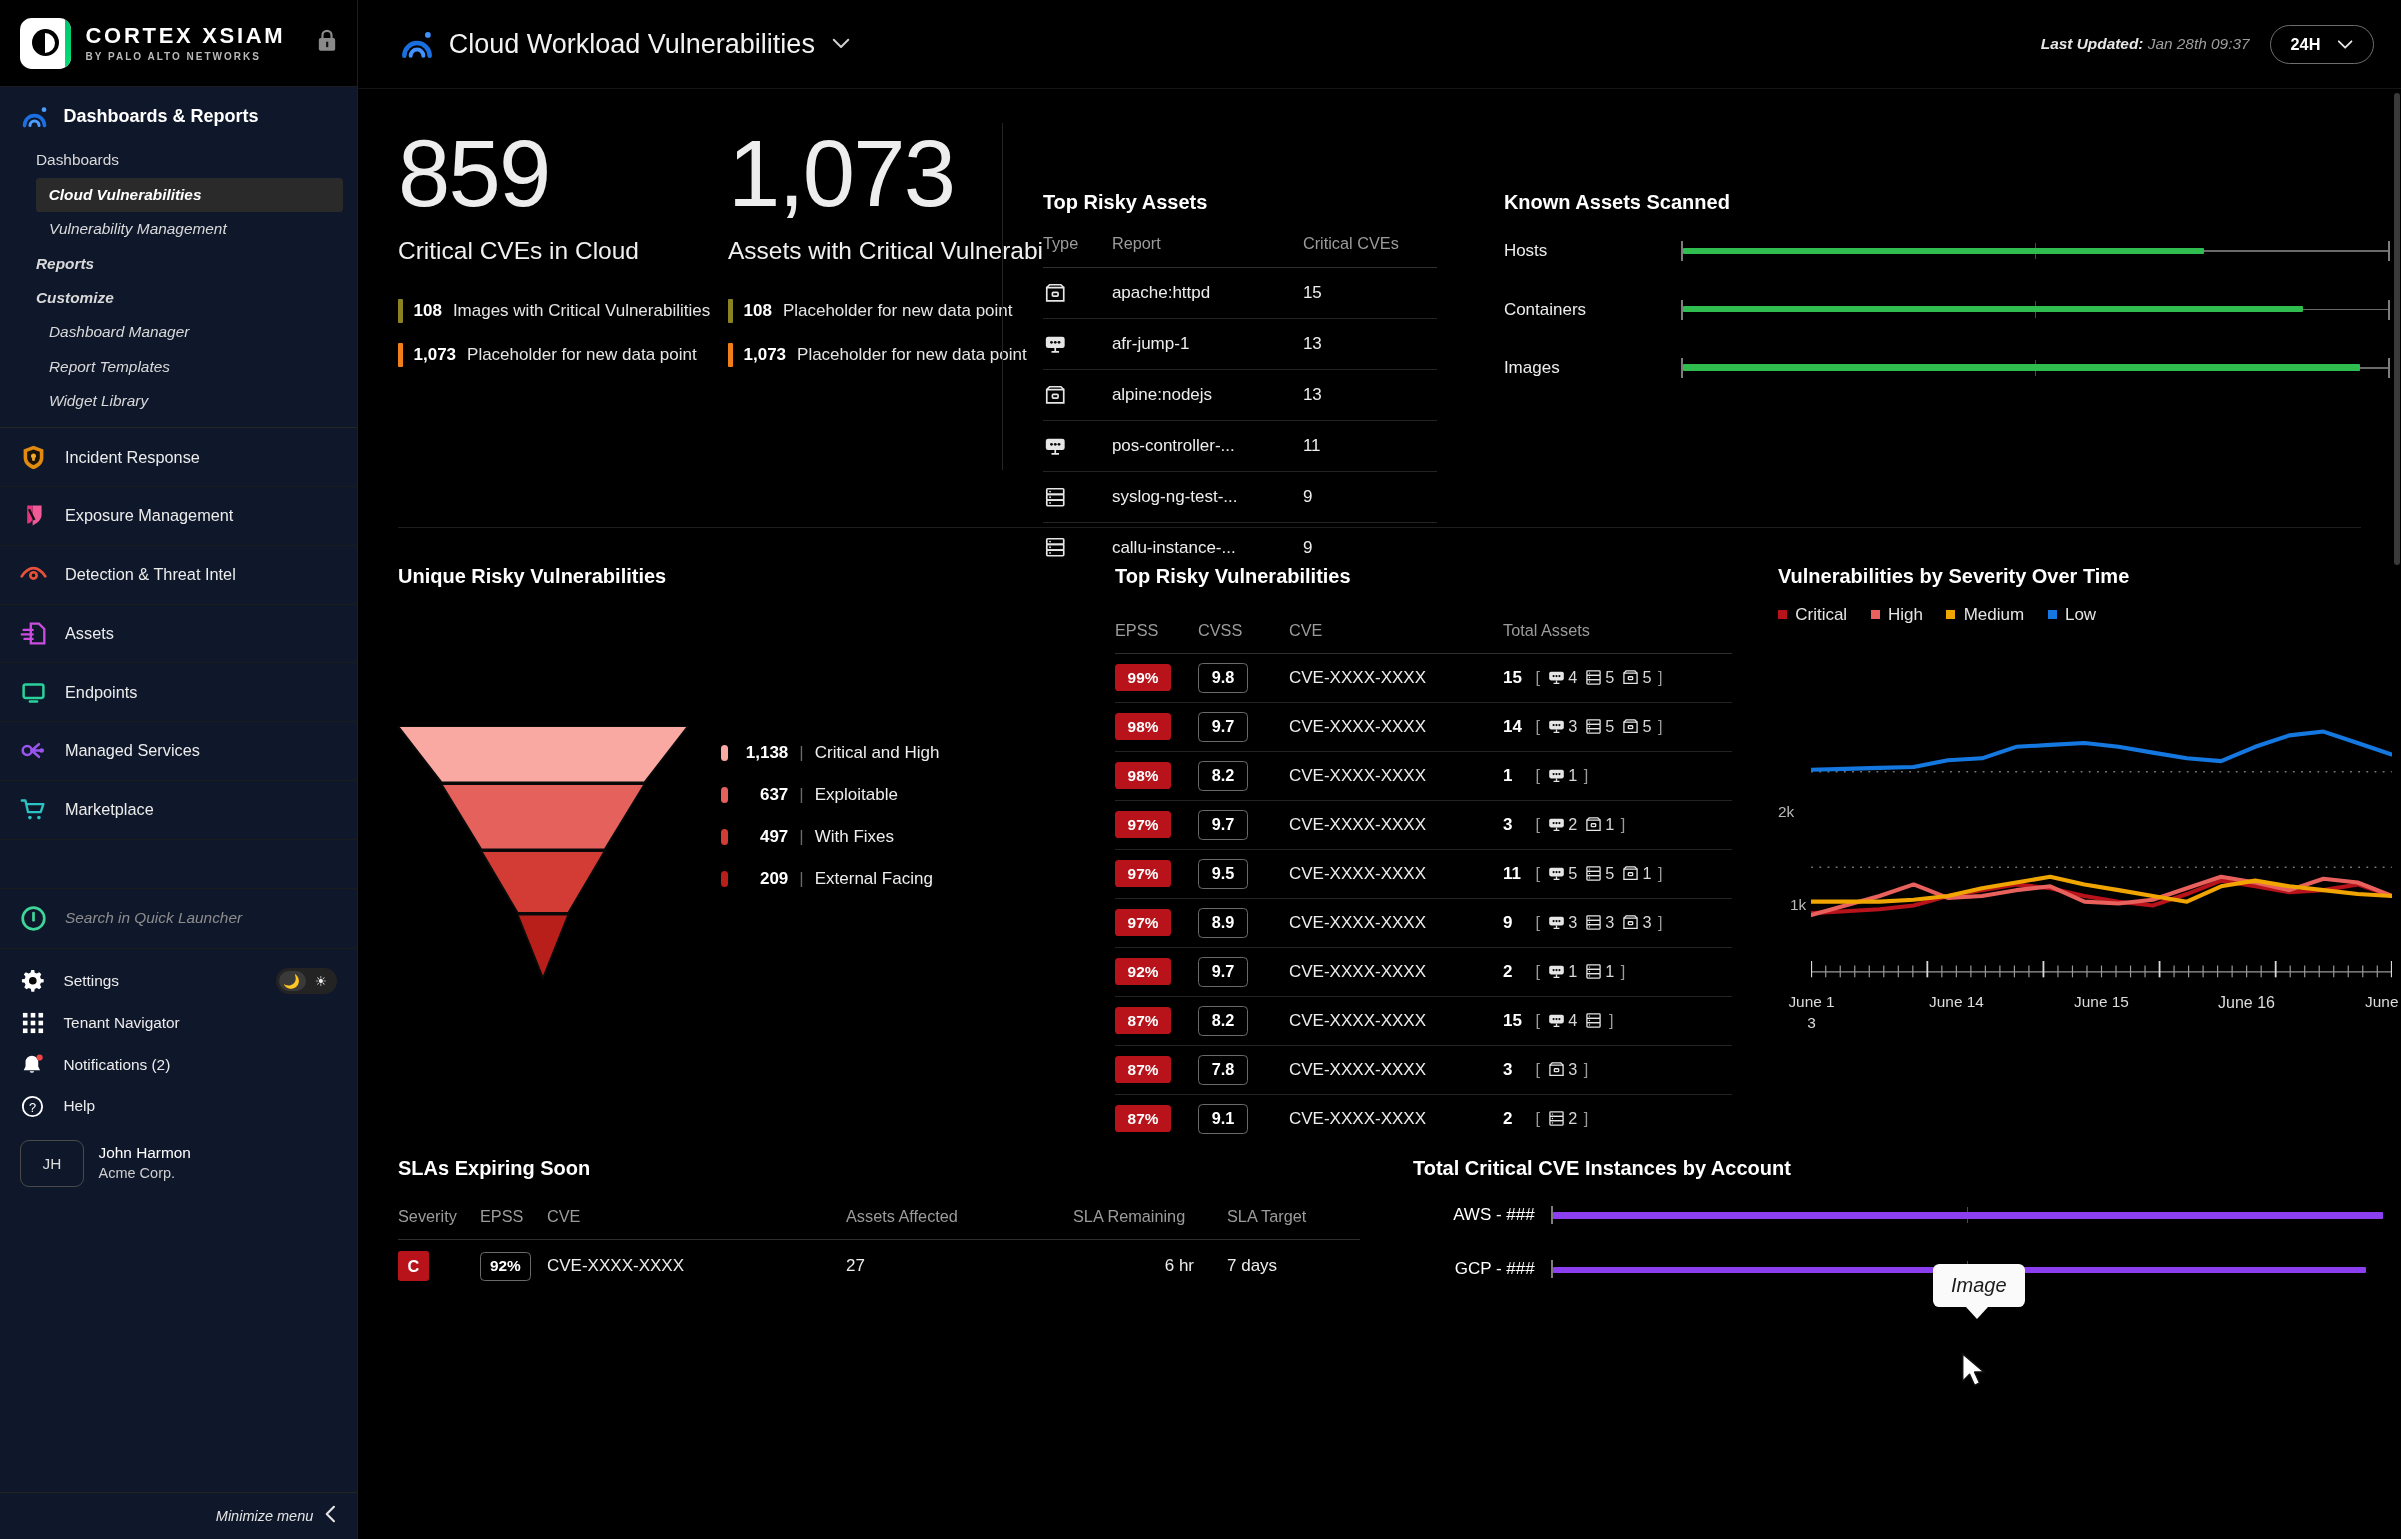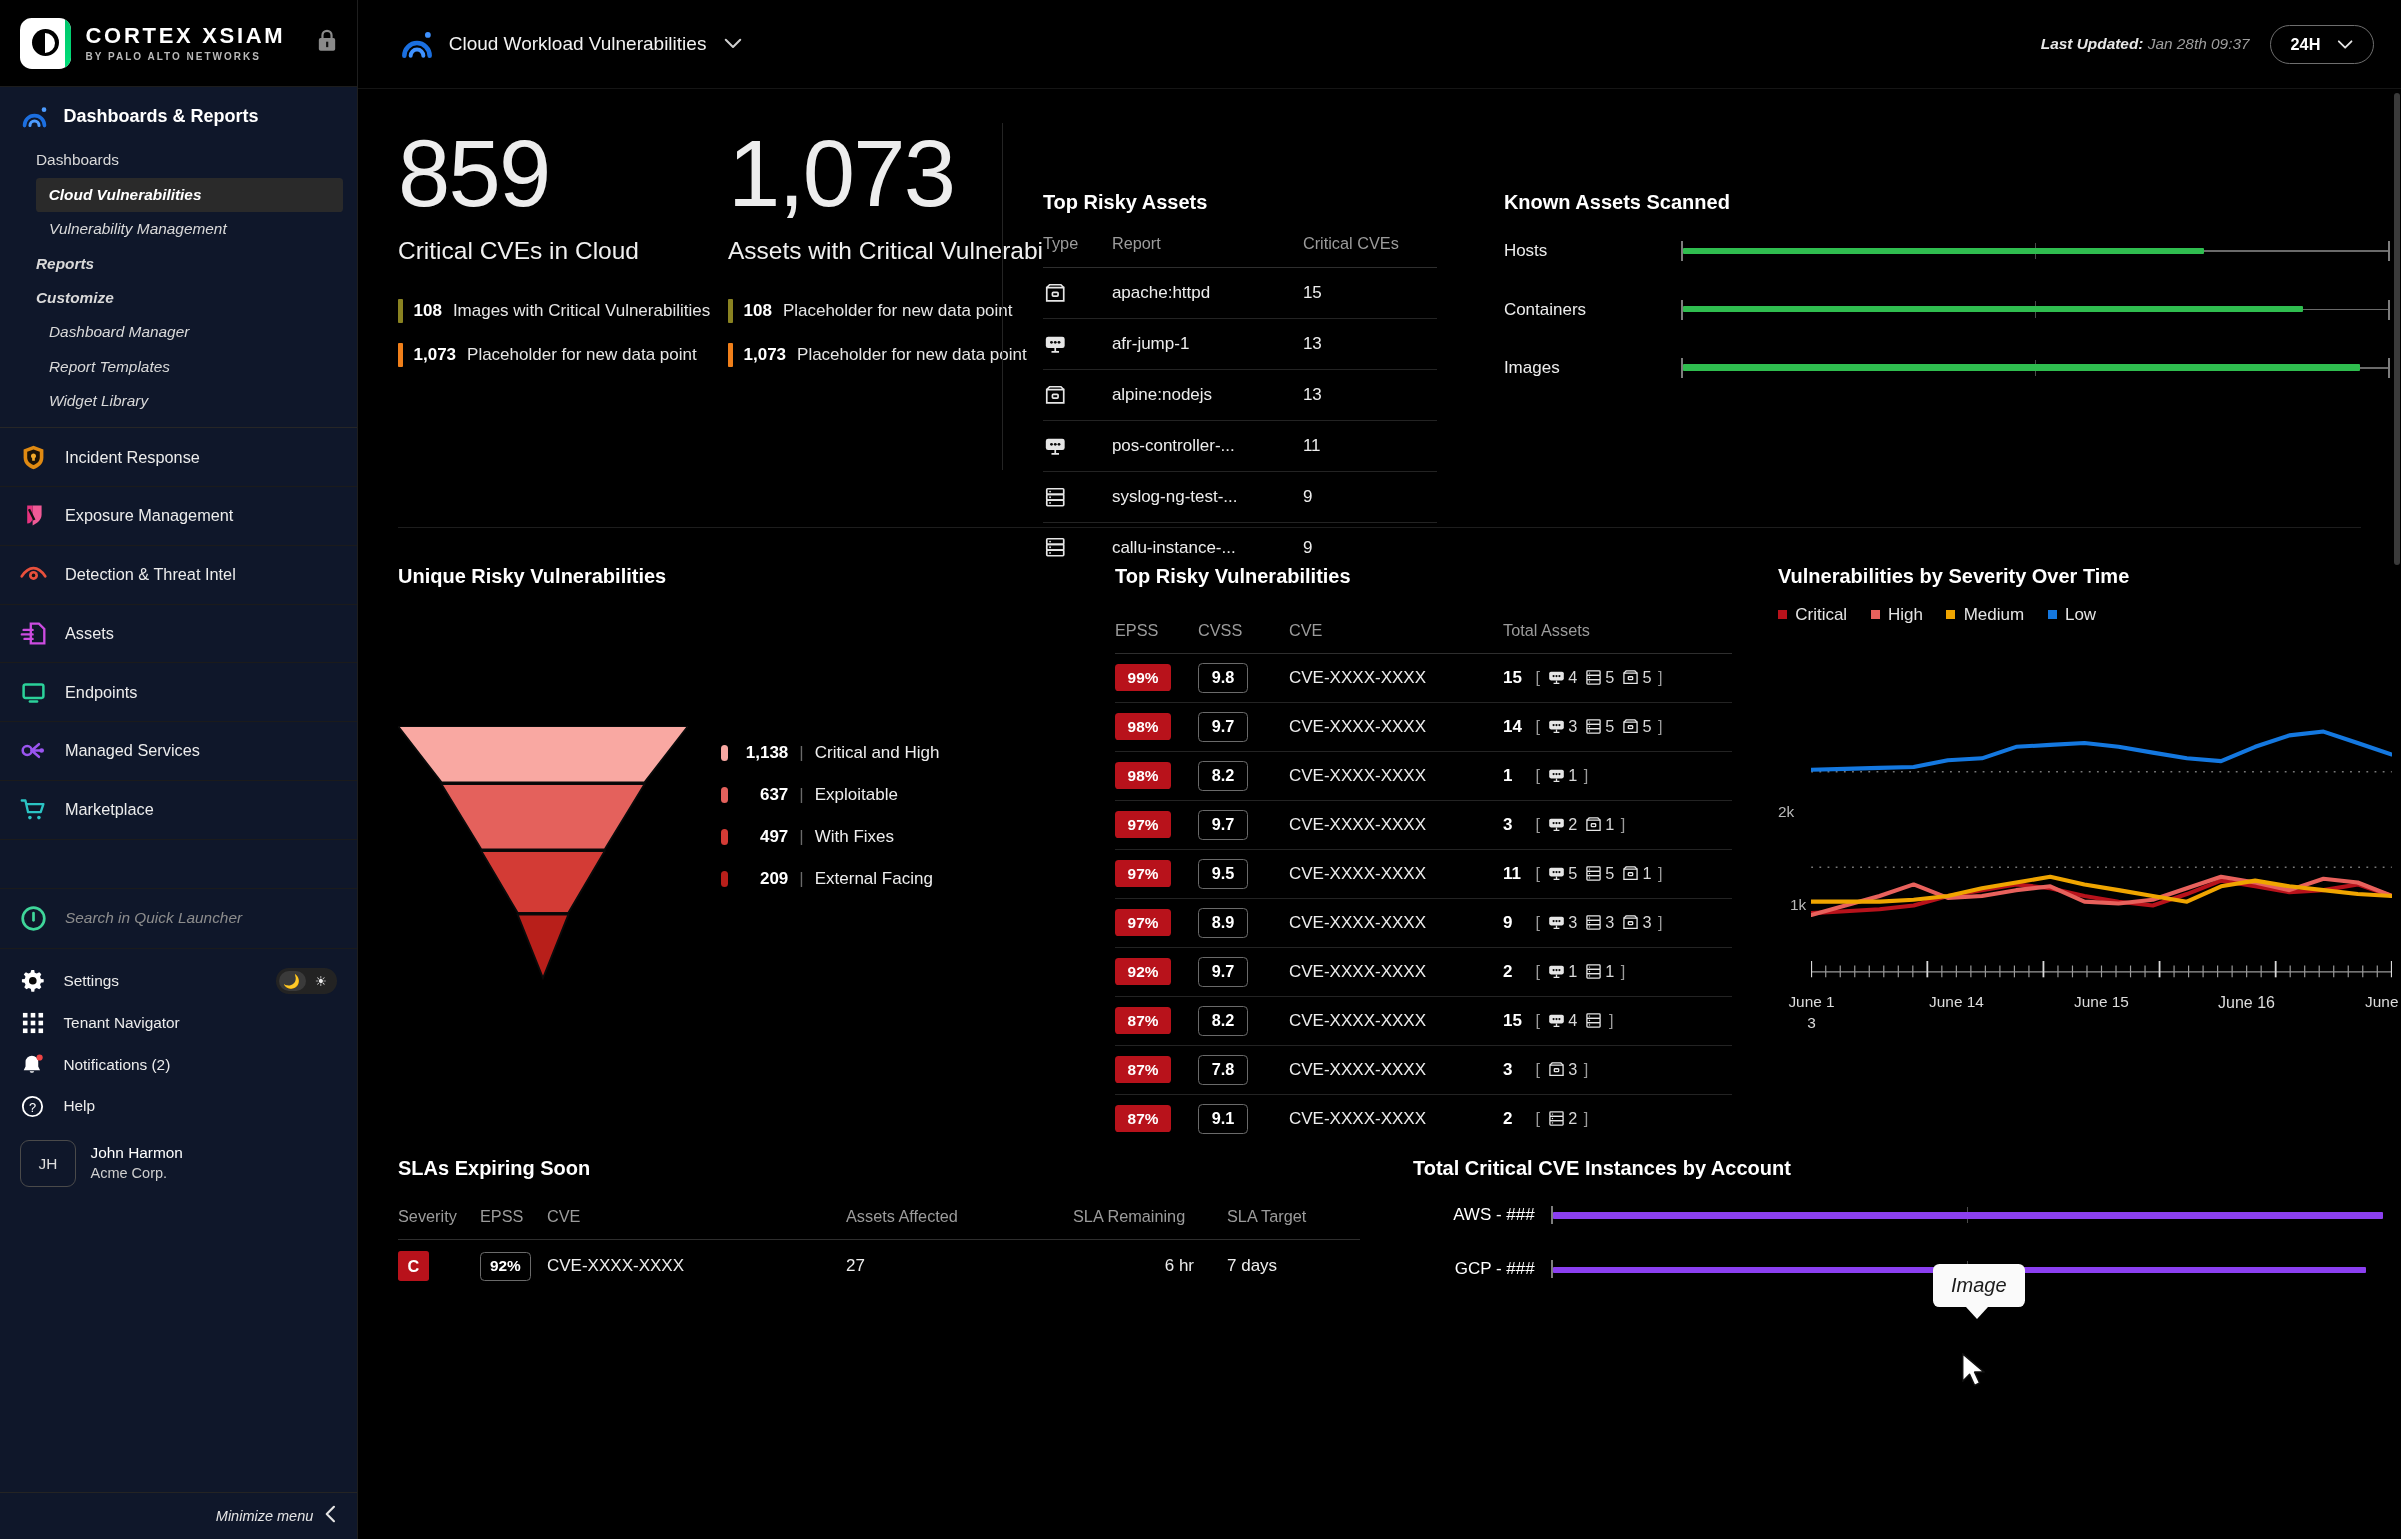--- a/index.html
+++ b/index.html
@@ -92,39 +92,39 @@
     margin-left: auto; display: flex; align-items: center;
     background: #232323; border-radius: 12.7px; height: 25.4px; padding: 0 2.7px; gap: 1.8px;
   }
   .theme-toggle .half { width: 27px; height: 20px; display:flex; align-items:center; justify-content:center; border-radius:10px; font-size: 13.6px;}
   .theme-toggle .half.on { background: #3a3a3a; }
 
   .user-row {
     display:flex; align-items:center; gap: 14.5px; padding: 12.7px 20px 14.5px 20px;
   }
   .avatar {
-    width: 56px; height: 47px; border-radius: 9px; border: 0.9px solid #4a4a4a;
+    width: 64px; height: 47px; border-radius: 9px; border: 0.9px solid #4a4a4a;
     display:flex; align-items:center; justify-content:center; font-size: 15.4px; color:#ddd;
   }
   .user-name { font-size: 15.4px; color: #fff; line-height: 1.35;}
   .user-org { font-size: 14.5px; color: #cfcfcf; line-height: 1.35;}
   .minimize {
     margin-top: auto; border-top: 0.9px solid #242424;
     display:flex; align-items:center; justify-content:flex-end; gap:11px;
     padding: 12.7px 20px; font-size: 14.5px; font-style: italic; color:#e4e4e4; cursor:pointer;
   }
 
   
   .main { flex: 1 1 auto; display: flex; flex-direction: column; min-width: 0; position: relative;}
   .topbar {
     height: 89px; display: flex; align-items: center; padding: 0 27px 0 40px;
     border-bottom: 0.9px solid #151515;
   }
   .topbar .arc { width: 38px; height: 38px; flex: 0 0 38px; margin-right: 12.7px; }
-  .dash-title { font-size: 19px; color: #f2f2f2; font-weight: 400; text-align: right; }
+  .dash-title { font-size: 27px; color: #f2f2f2; font-weight: 400; text-align: right; }
   .caret { margin-left: 16.3px; color: #cfcfcf; font-size: 16.3px; cursor:pointer;}
   .topbar-right { margin-left: auto; display: flex; align-items: center; gap: 20px; }
   .last-updated { font-size: 15.4px; font-style: italic; }
   .last-updated b { font-weight: 700; color: #e7e7e7; }
   .last-updated span { color: #9e9e9e; }
   .time-pill {
     border: 0.9px solid #6e6e6e; border-radius: 20px; padding: 9px 20px;
     display: flex; align-items: center; gap: 16.3px; font-size: 16.3px; font-weight: 700; color: #fff;
     cursor: pointer;
   }

